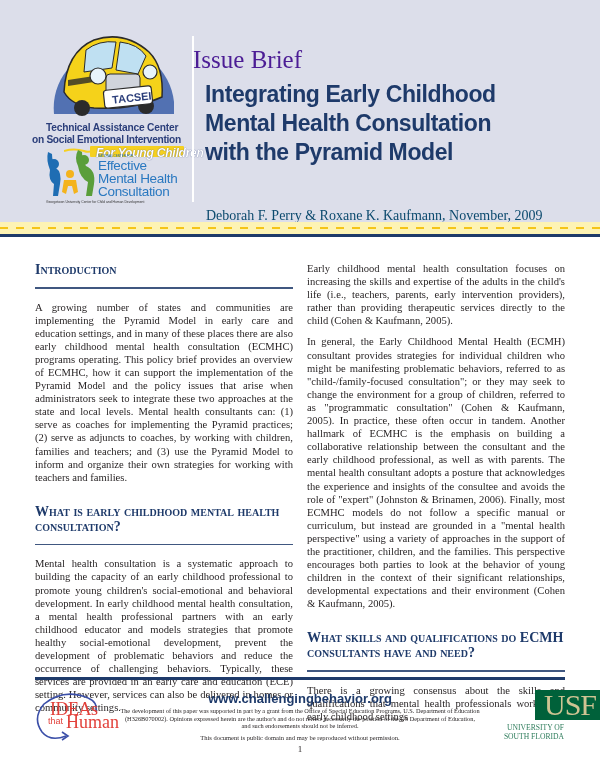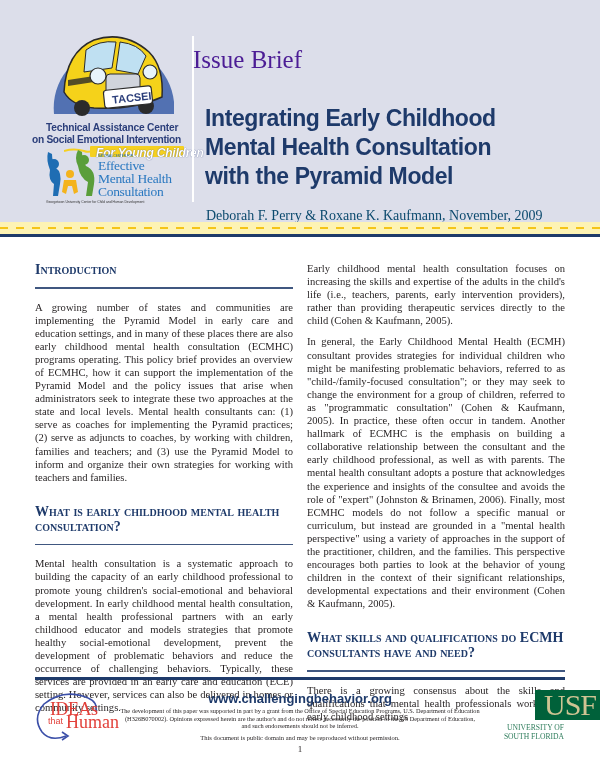--- a/index.html
+++ b/index.html
@@ -24,31 +24,31 @@
       font-weight: bold; font-size: 10.2px; color: #2b3e7a; letter-spacing: -0.3px; white-space: nowrap; }
     .crayon { position: absolute; left: 88px; top: 124px; width: 94px; height: 11px; background: #f5d020; border-radius: 1px; }
     .crayon span { position: absolute; left: 6px; top: 0px; font-family: "Liberation Sans", sans-serif; font-size: 12px;
       font-weight: bold; color: #ffffff; font-style: italic; white-space: nowrap; letter-spacing: -0.2px;
       text-shadow: 0 0 1px #2b3e7a; }
     .crayon-tip { position: absolute; left: 62px; top: 126px; width: 30px; height: 6px; }
 
     
     .ecmhc { position: absolute; left: 44px; top: 150px; width: 150px; height: 62px; }
     .ecmhc .small-top { position: absolute; left: 54px; top: 4px; font-family: "Liberation Sans", sans-serif; font-size: 3px; color: #1f6db3; white-space: nowrap; }
-    .ecmhc .l1, .ecmhc .l2, .ecmhc .l3 { position: absolute; left: 54px; font-family: Liberation Serif, serif; font-size: 13.5px; color: #2a78c0; white-space: nowrap; line-height: 1; letter-spacing: -0.3px; }
+    .ecmhc .l1, .ecmhc .l2, .ecmhc .l3 { position: absolute; left: 54px; font-family: Liberation Sans, sans-serif; font-size: 13.5px; color: #2a78c0; white-space: nowrap; line-height: 1; letter-spacing: -0.3px; }
     .ecmhc .l1 { top: 9px; }
     .ecmhc .l2 { top: 22px; }
     .ecmhc .l3 { top: 35px; }
     .ecmhc .sub { position: absolute; left: 2px; top: 50px; font-family: "Liberation Sans", sans-serif; font-size: 3.4px; color: #333; white-space: nowrap; }
 
     
     .issue-brief { position: absolute; left: 193px; top: 46px; font-family: "Liberation Serif", serif; 
       font-size: 25px; color: #4c1d95; }
     .main-title { position: absolute; left: 205px; top: 80px; font-family: "Liberation Sans", sans-serif; font-weight: bold;
-      font-size: 23px; color: #1e3a6a; line-height: 29px; letter-spacing: -0.4px; margin-top: 24px; }
+      font-size: 23px; color: #1e3a6a; line-height: 29px; letter-spacing: -0.4px; }
     .main-title div { white-space: nowrap; }
     .authors { position: absolute; left: 206px; top: 172px; font-family: "Liberation Serif", serif; font-size: 14px; color: #0c4a6e; white-space: nowrap; margin-top: 36px; }
 
     
     .col { position: absolute; top: 262px; width: 258px; font-size: 10.6px; line-height: 13.1px; text-align: justify; color: #231f20; }
     .col-left { left: 35px; }
     .col-right { left: 307px; width: 258px; }
     .sec-head { font-family: "Liberation Serif", serif; font-weight: bold; color: #1e3a6a; font-variant: small-caps; font-size: 14px; line-height: 15px; text-align: left; }
     .sec-rule { height: 1.5px; background: #1e3a6a; margin: 10px 0 12px 0; opacity: 0.85; }
     .col p { margin-bottom: 8px; hyphens: auto; }

